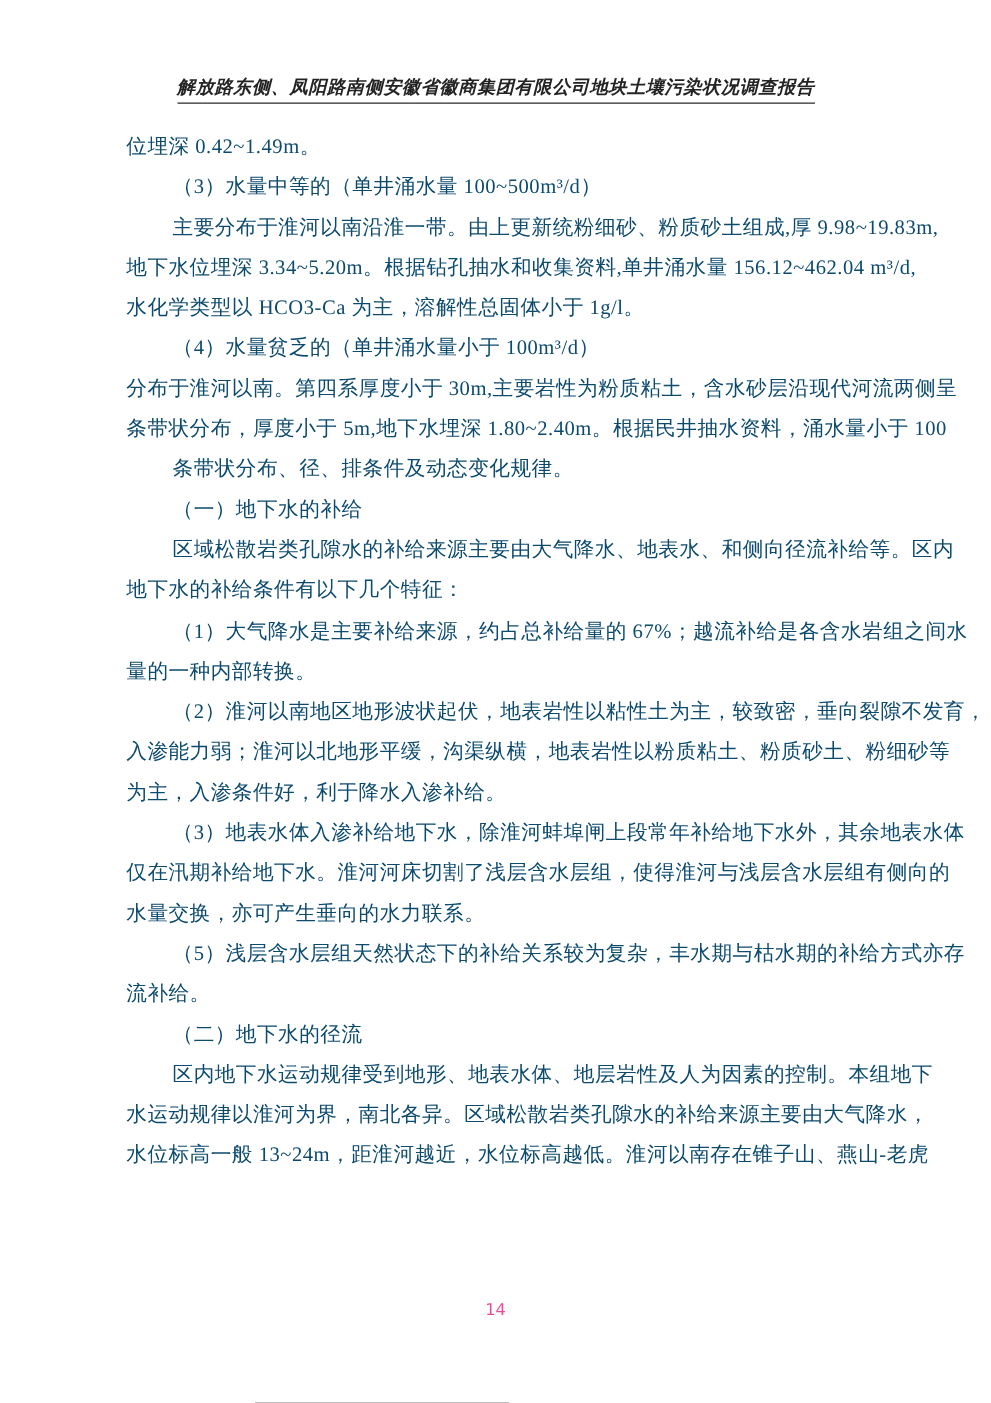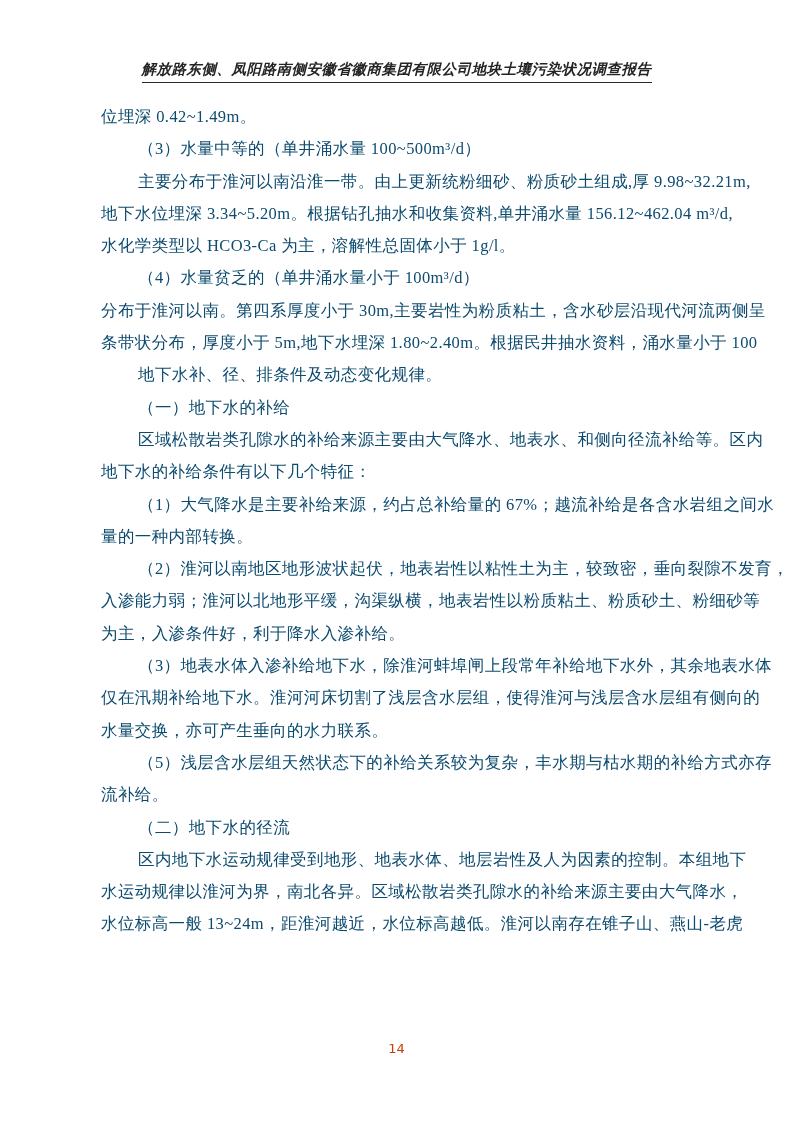--- a/index.html
+++ b/index.html
@@ -48,42 +48,42 @@
     color: #0c4a6e;
   }
   .line.indent { padding-left: 37px; }
   .page-number {
     position: absolute;
     top: 1041px;
     left: 0;
     width: 100%;
     text-align: center;
     font-size: 13px;
-    color: #c2410c;
+    color: #ec4899;
     font-family: "DejaVu Sans", sans-serif;
   }
 </style>
 </head>
 <body>
 
 <div class="page">
   <div class="header">
     <span class="header-title">解放路东侧、凤阳路南侧安徽省徽商集团有限公司地块土壤污染状况调查报告</span>
   </div>
 
   <div class="doc-body">
       <div class="line">位埋深 0.42~1.49m。</div>
       <div class="line indent">（3）水量中等的（单井涌水量 100~500m³/d）</div>
-      <div class="line indent">主要分布于淮河以南沿淮一带。由上更新统粉细砂、粉质砂土组成,厚 9.98~32.21m,</div>
+      <div class="line indent">主要分布于淮河以南沿淮一带。由上更新统粉细砂、粉质砂土组成,厚 9.98~19.83m,</div>
       <div class="line">地下水位埋深 3.34~5.20m。根据钻孔抽水和收集资料,单井涌水量 156.12~462.04 m³/d,</div>
       <div class="line">水化学类型以 HCO3-Ca 为主，溶解性总固体小于 1g/l。</div>
       <div class="line indent">（4）水量贫乏的（单井涌水量小于 100m³/d）</div>
       <div class="line">分布于淮河以南。第四系厚度小于 30m,主要岩性为粉质粘土，含水砂层沿现代河流两侧呈</div>
       <div class="line">条带状分布，厚度小于 5m,地下水埋深 1.80~2.40m。根据民井抽水资料，涌水量小于 100</div>
-      <div class="line indent">地下水补、径、排条件及动态变化规律。</div>
+      <div class="line indent">条带状分布、径、排条件及动态变化规律。</div>
       <div class="line indent">（一）地下水的补给</div>
       <div class="line indent">区域松散岩类孔隙水的补给来源主要由大气降水、地表水、和侧向径流补给等。区内</div>
       <div class="line">地下水的补给条件有以下几个特征：</div>
       <div class="line indent">（1）大气降水是主要补给来源，约占总补给量的 67%；越流补给是各含水岩组之间水</div>
       <div class="line">量的一种内部转换。</div>
       <div class="line indent">（2）淮河以南地区地形波状起伏，地表岩性以粘性土为主，较致密，垂向裂隙不发育，</div>
       <div class="line">入渗能力弱；淮河以北地形平缓，沟渠纵横，地表岩性以粉质粘土、粉质砂土、粉细砂等</div>
       <div class="line">为主，入渗条件好，利于降水入渗补给。</div>
       <div class="line indent">（3）地表水体入渗补给地下水，除淮河蚌埠闸上段常年补给地下水外，其余地表水体</div>
       <div class="line">仅在汛期补给地下水。淮河河床切割了浅层含水层组，使得淮河与浅层含水层组有侧向的</div>

